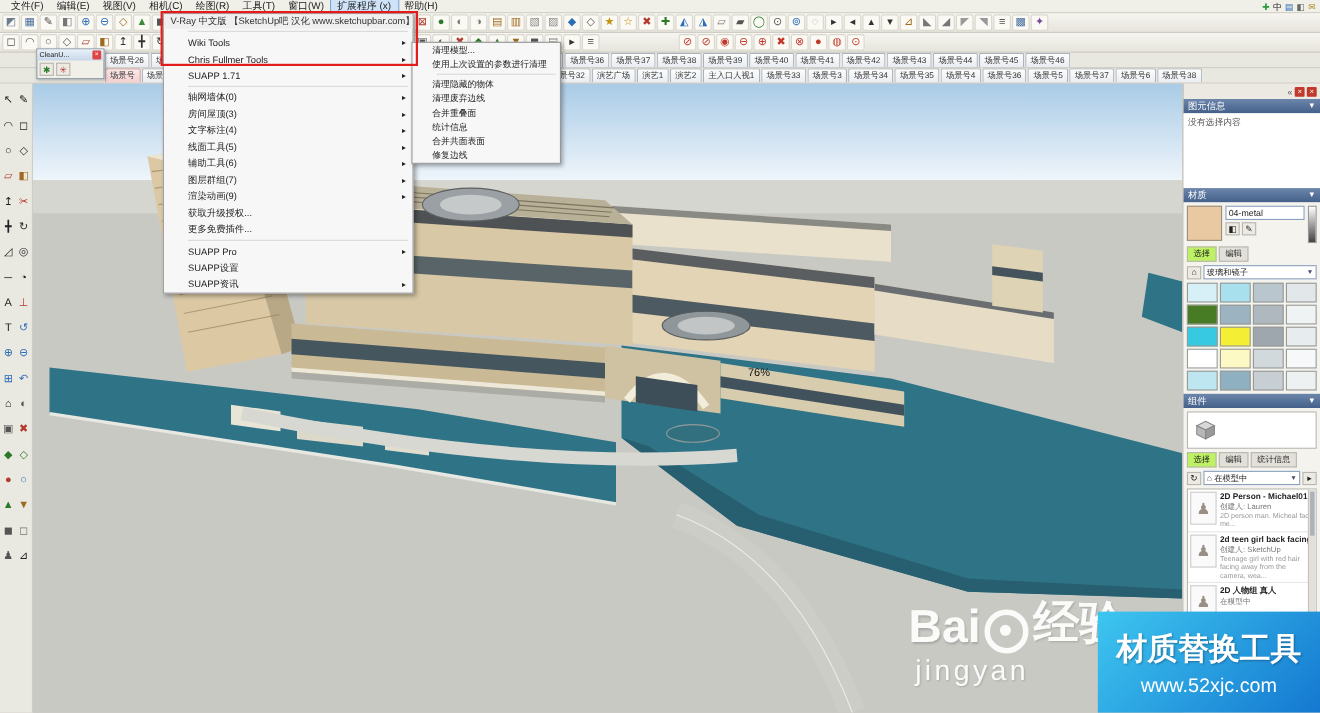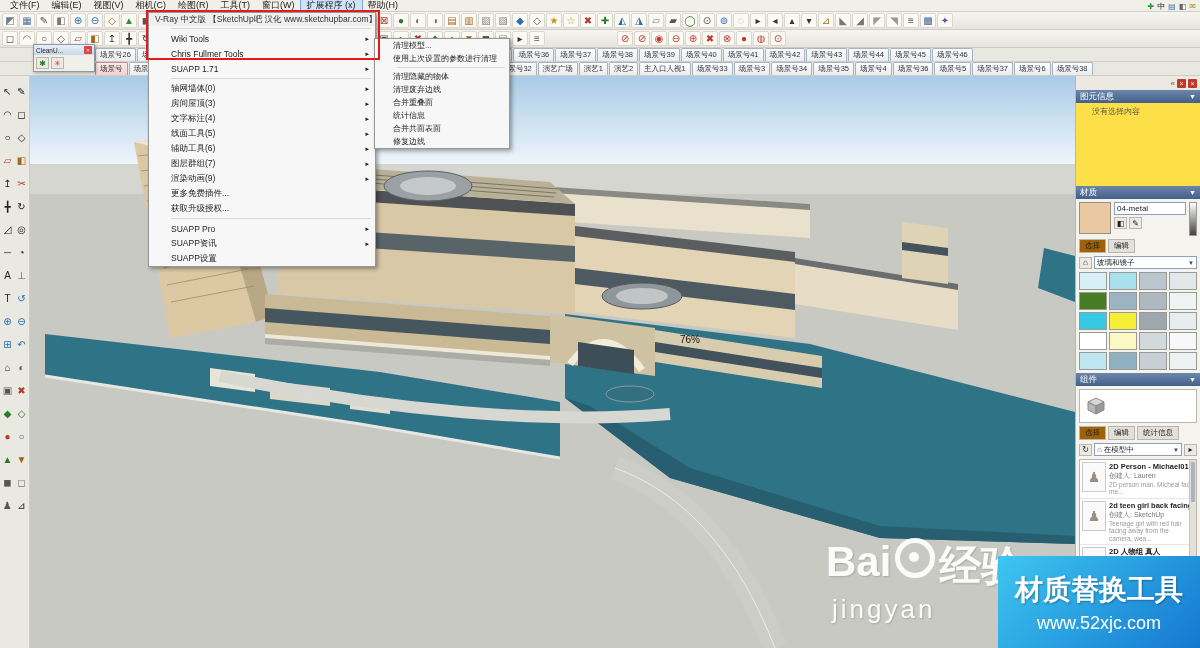--- a/index.html
+++ b/index.html
@@ -30,33 +30,33 @@
   .viewport{position:relative;width:1045px;height:572px;background:#c9c9c4}
   .vp-label{position:absolute;left:650px;top:258px;font-size:10px;color:#111}
   
   .rightpanel{width:125px;background:#ece9e2;border-left:1px solid #b8b6ae;box-sizing:border-box;font-size:8px;position:relative}
   .panel-top{height:12px;display:flex;justify-content:flex-end;align-items:center;gap:2px;padding:1px 3px}
   .pt{color:#555;font-size:8px}
   .rx{width:9px;height:9px;background:#c0392b;color:#fff;font-size:7px;display:flex;align-items:center;justify-content:center;border-radius:1px;cursor:pointer}
   .ph{height:13px;background:linear-gradient(#6c86ab,#44608a);color:#fff;display:flex;align-items:center;
       justify-content:space-between;padding:0 4px;font-size:8.5px;cursor:pointer}
   .phv{font-size:7px}
-  .ei-body{height:83px;background:#fde047;color:#555;padding:3px 16px;box-sizing:border-box}
+  .ei-body{height:68px;background:#ffffff;color:#555;padding:3px 4px;box-sizing:border-box}
   .mat-body{background:#f4f3ee;padding:3px;box-sizing:border-box}
   .mat-row{display:flex;gap:3px}
   .mat-thumb{width:32px;height:32px;background:#e9c9a2;border:1px solid #98917f;box-sizing:border-box;cursor:pointer}
   .mat-col{flex:1;display:flex;flex-direction:column;gap:2px}
   .mat-name{height:13px;background:#fff;border:1px solid #8aa0be;font-size:8px;padding:1px 2px;box-sizing:border-box}
   .mat-btns{display:flex;gap:2px}
   .mbtn{width:13px;height:12px;background:#eceae2;border:1px solid #b8b6ae;display:flex;align-items:center;
         justify-content:center;font-size:8px;box-sizing:border-box;cursor:pointer}
   .mat-slider{width:6px;height:32px;background:linear-gradient(#fff,#444);border:1px solid #999;cursor:pointer}
   .mat-tabs{display:flex;gap:2px;margin:3px 0}
   .mtab{padding:1px 5px;background:#e2e0d8;border:1px solid #b8b6ae;font-size:7.5px;cursor:pointer}
-  .mtab.on{background:#a16207}
+  .mtab.on{background:#bef264}
   .mat-cat{display:flex;align-items:center;gap:2px}
   .mat-select{flex:1;height:13px;background:#fff;border:1px solid #8aa0be;display:flex;align-items:center;
               gap:2px;padding:0 2px;box-sizing:border-box;font-size:7.5px;cursor:pointer}
   .mat-select .dd{margin-left:auto;font-size:6px;color:#446}
   .hico{font-size:8px;color:#555}
   .swatches{display:grid;grid-template-columns:repeat(4,1fr);gap:2px;margin-top:3px}
   .sw{height:18px;border:1px solid #9a9a94;box-sizing:border-box;cursor:pointer}
   .comp-body{background:#f4f3ee;padding:3px;box-sizing:border-box}
   .comp-preview{height:34px;background:#fff;border:1px solid #b8b6ae;display:flex;align-items:center;padding-left:6px;box-sizing:border-box}
   .comp-search{display:flex;align-items:center;gap:2px;margin-bottom:3px}
@@ -85,21 +85,21 @@
   .item{height:15px;display:flex;align-items:center;padding:0 8px 0 22px;position:relative;color:#222;cursor:pointer;white-space:nowrap}
   .item .arr{position:absolute;right:6px;font-size:7px}
   .item.hl{background:#3d76c9;color:#fff}
   .sep{height:1px;background:#d8d8d8;margin:2px 4px 2px 22px}
   .submenu{position:absolute;left:374px;top:38px;width:134px;background:#f7f7f7;border:1px solid #979797;
            box-shadow:2px 2px 4px rgba(0,0,0,.35);z-index:51;font-size:8px}
   .submenu .item{height:13px;padding:0 6px 0 18px}
   .redbox{position:absolute;left:146px;top:10px;width:230px;height:46px;border:2px solid #e41b1b;z-index:60;pointer-events:none}
   
   .wm-baidu{position:absolute;left:826px;top:538px;z-index:40;color:#fff;opacity:.93;text-shadow:1px 1px 2px rgba(0,0,0,.18)}
-  .wm-baidu .l1{display:flex;align-items:flex-start;gap:4px;font-size:42px;font-weight:bold}
+  .wm-baidu .l1{display:flex;align-items:flex-end;gap:4px;font-size:42px;font-weight:bold}
   .wm-baidu .logo{width:30px;height:30px;border:5px solid #fff;border-radius:50%;position:relative;display:inline-block}
   .wm-baidu .logo .dot{position:absolute;left:9px;top:9px;width:10px;height:10px;background:#fff;border-radius:50%}
   .wm-baidu .l2{font-size:26px;letter-spacing:3px;margin-left:6px}
   .wm-promo{position:absolute;left:998px;top:556px;width:202px;height:92px;z-index:45;
             background:linear-gradient(135deg,#3ec6f0,#1478d0);display:flex;flex-direction:column;
             align-items:center;justify-content:center;gap:4px}
   .wm-promo .t{font-size:28px;font-weight:bold;color:#fff;text-shadow:1px 1px 2px rgba(0,0,0,.3)}
   .wm-promo .u{font-size:18px;color:#fff}
 </style>
 </head>
@@ -577,36 +577,36 @@
       </div>
       <div class="item">
         <span>图层群组(7)</span>
         <span class="arr">▸</span>
       </div>
       <div class="item">
         <span>渲染动画(9)</span>
         <span class="arr">▸</span>
       </div>
       <div class="item">
+        <span>获取升级授权...</span>
+      </div>
+      <div class="item">
         <span>更多免费插件...</span>
       </div>
-      <div class="item">
-        <span>获取升级授权...</span>
-      </div>
       <div class="sep"></div>
       <div class="item">
         <span>SUAPP Pro</span>
         <span class="arr">▸</span>
       </div>
       <div class="item">
+        <span>SUAPP设置</span>
+      </div>
+      <div class="item">
         <span>SUAPP资讯</span>
         <span class="arr">▸</span>
-      </div>
-      <div class="item">
-        <span>SUAPP设置</span>
       </div>
     </div>
 </div>
 <div class="submenu">
   <div id="submenu-items">
       <div class="item">
         <span>清理模型...</span>
       </div>
       <div class="item">
         <span>使用上次设置的参数进行清理</span>

